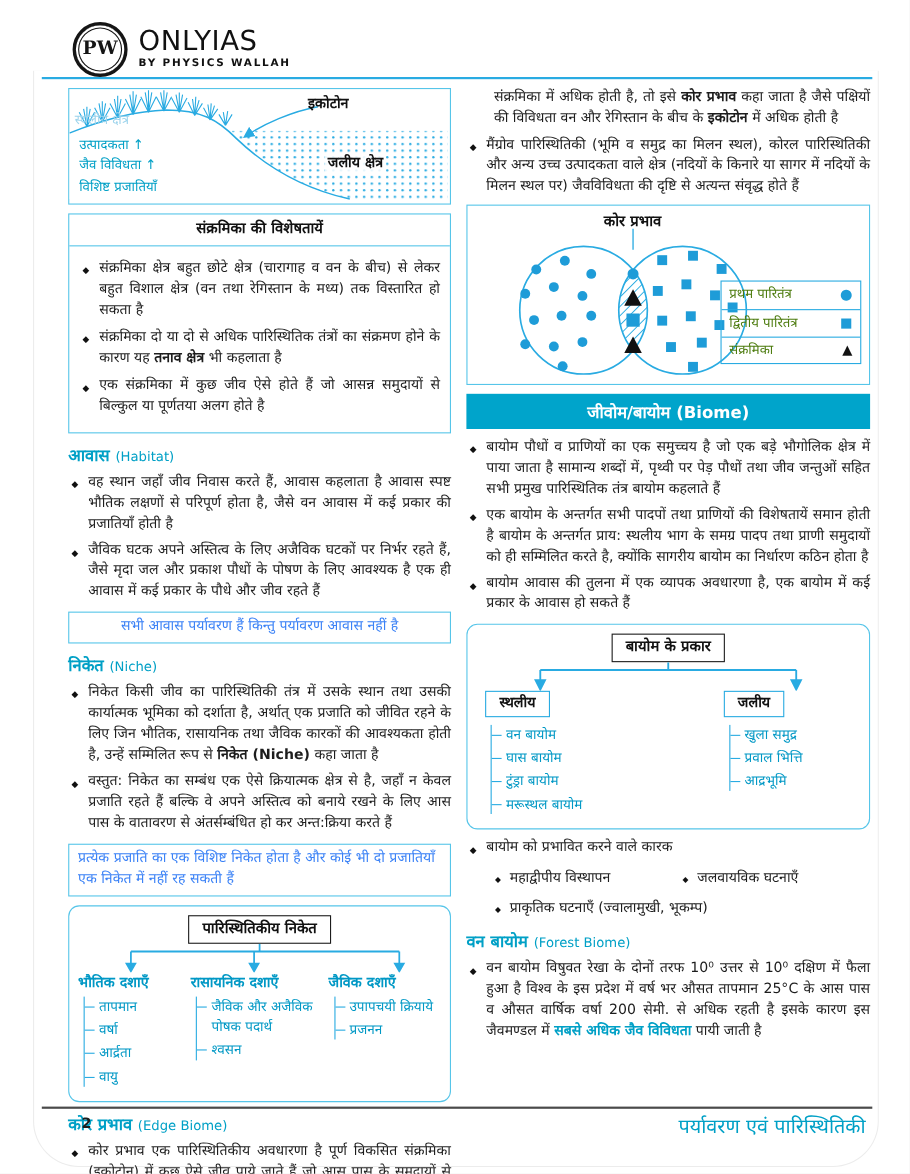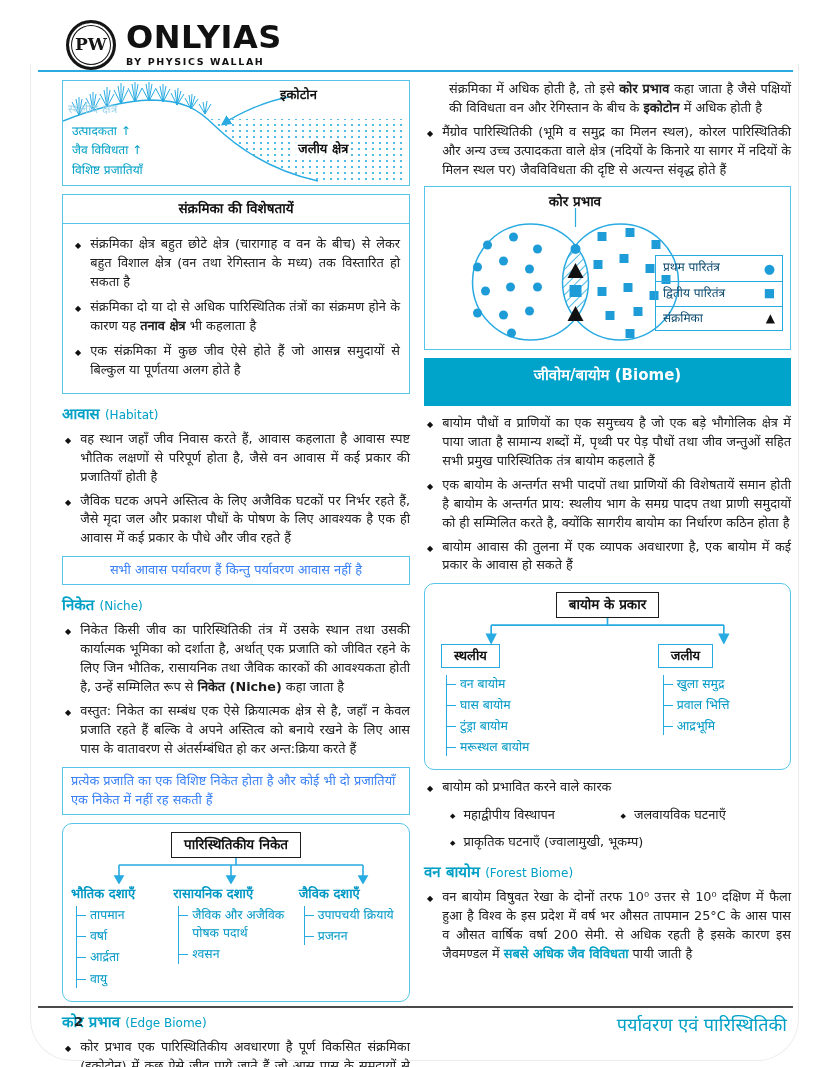--- a/index.html
+++ b/index.html
@@ -4,40 +4,40 @@
 <style>
   html,body{margin:0;padding:0;}
   body{width:827px;height:1067px;position:relative;background:#fff;overflow:hidden;
        font-family:"DejaVu Sans","Liberation Sans",sans-serif;color:#1d1d1d;font-size:12.8px;line-height:1.48;}
   .scan-edge{position:absolute;left:30px;right:28px;top:64px;bottom:6px;border:1.5px solid #ececec;border-top:none;
        border-radius:0 0 42px 42px;z-index:0;}
   
   .hdr{position:absolute;left:66px;top:20px;display:flex;align-items:center;gap:10px;z-index:2;}
   .pw-circle{width:44px;height:44px;border-radius:50%;border:3px solid #151515;display:flex;align-items:center;justify-content:center;
        font-family:"DejaVu Serif","Liberation Serif",serif;font-weight:bold;font-size:17px;color:#151515;box-shadow:inset 0 0 0 2px #fff,inset 0 0 0 3px #151515;}
-  .brand{font-weight:bold;font-size:32px;letter-spacing:.5px;color:#111;line-height:1;}
+  .brand{font-weight:normal;font-size:25px;letter-spacing:.5px;color:#111;line-height:1;}
   .brand-sub{font-weight:bold;font-size:9.5px;letter-spacing:1.6px;color:#111;margin-top:2px;}
   .toprule{position:absolute;left:38px;right:34px;top:70px;border-top:2.5px solid #29ABE2;z-index:1;}
   
   .cols{position:absolute;left:62px;top:80px;width:729px;display:flex;gap:14px;z-index:2;}
   .colL{width:348px;flex:none;}
   .colR{flex:1;min-width:0;}
   
   .obox{border:1.6px solid #56C5E9;background:#fff;}
   .jtxt{text-align:justify;}
   .hbul{display:flex;margin:5px 0;}
   .hbul::before{content:"◆";font-size:8px;color:#111;margin:5px 9px 0 3px;flex:none;}
   .sbul{display:flex;margin:4px 0 4px 26px;}
   .sbul::before{content:"◆";font-size:7px;color:#111;margin:5px 8px 0 0;flex:none;}
   .shead{color:#00A0C6;font-weight:bold;font-size:15px;margin:9px 0 2px;}
   .shead .en{font-size:12px;font-weight:normal;text-align:right;}
   .note{border:1.6px solid #56C5E9;color:#3b82f6;text-align:center;padding:4px 8px;margin:8px 0 6px;}
   .bd{font-weight:bold;}
   .cyb{color:#00A0C6;font-weight:bold;}
-  .banner{background:#00A4CB;color:#fff;font-weight:bold;text-align:center;padding:6px 0 20px;font-size:15px;margin:8px 0 8px;}
+  .banner{background:#00A4CB;color:#fff;font-weight:bold;text-align:center;padding:6px 0 4px;font-size:15px;margin:8px 0 8px;}
   
   .fig{position:relative;height:104px;margin-bottom:8px;overflow:hidden;}
   .fig svg{position:absolute;inset:0;}
   .lbl-terr{position:absolute;left:5px;top:20px;color:#9ed4ec;font-size:12px;}
   .lbl-eco{position:absolute;left:217px;top:4px;font-weight:bold;font-size:13px;color:#111;}
   .lbl-aqua{position:absolute;left:232px;top:58px;font-weight:bold;font-size:13px;color:#111;background:rgba(255,255,255,.88);padding:0 3px;}
   .traits{position:absolute;left:9px;top:41px;color:#00A0C6;font-size:12px;line-height:1.62;}
   
   .fbox-title{font-weight:bold;font-size:13.5px;text-align:center;padding:4px 6px;border-bottom:1.6px solid #56C5E9;color:#111;}
   .fbox-body{padding:5px 9px 7px;}
@@ -52,21 +52,21 @@
   .twig{position:relative;padding-left:13px;color:#0098C5;font-size:12.3px;margin:3px 0;}
   .twig::before{content:"";position:absolute;left:0;top:9px;width:9px;border-top:1.6px solid #29ABE2;}
   .bbox{display:inline-block;border:1.6px solid #29ABE2;font-weight:bold;font-size:13px;color:#111;padding:1px 12px;margin-bottom:4px;}
   
   .venn{position:relative;height:162px;margin:6px 0 2px;}
   .venn svg{position:absolute;left:0;top:0;}
   .venn-title{position:absolute;left:150px;top:5px;transform:translateX(-50%);font-weight:bold;font-size:13.5px;color:#111;white-space:nowrap;}
   .legend{position:absolute;right:7px;top:68px;width:126px;border:1.6px solid #29ABE2;}
   .leg-row{display:flex;justify-content:space-between;align-items:center;padding:3px 7px;border-bottom:1.6px solid #29ABE2;}
   .leg-row:last-child{border-bottom:none;gap:44px;}
-  .leg-lab{color:#0c4a6e;font-size:12px;}
+  .leg-lab{color:#4d7c0f;font-size:12px;}
   .sym-c{color:#1E9CD8;font-size:13px;}
   .sym-s{color:#1E9CD8;font-size:12px;}
   .sym-t{color:#111;font-size:12px;}
   .cont{padding-left:25px;}
   .factor-row{display:flex;margin-left:26px;}
   .factor-row .sbul{margin-left:0;flex:1;}
   
   .footline{position:absolute;left:38px;right:34px;top:1006px;border-top:2px solid #4a4a4a;z-index:2;}
   .pageno{position:absolute;left:74px;top:1012px;font-weight:bold;font-size:13px;z-index:2;}
   .foottitle{position:absolute;right:40px;top:1012px;color:#00A0C6;font-weight:normal;font-size:18px;z-index:2;}

